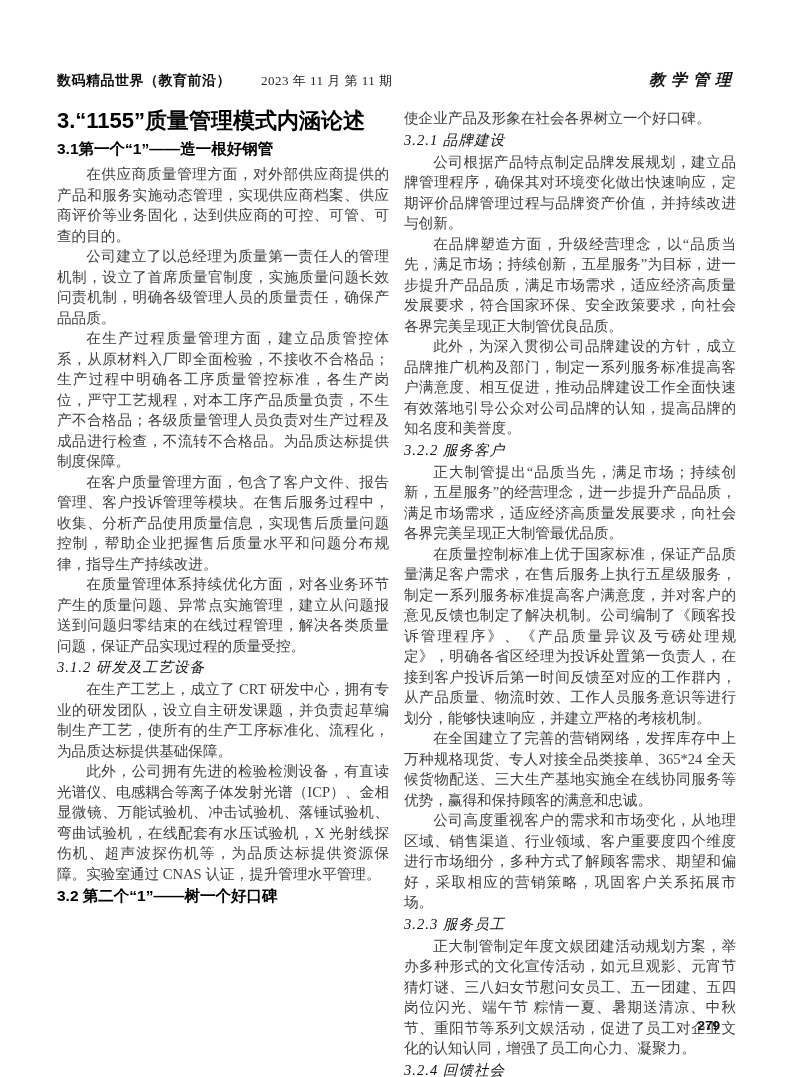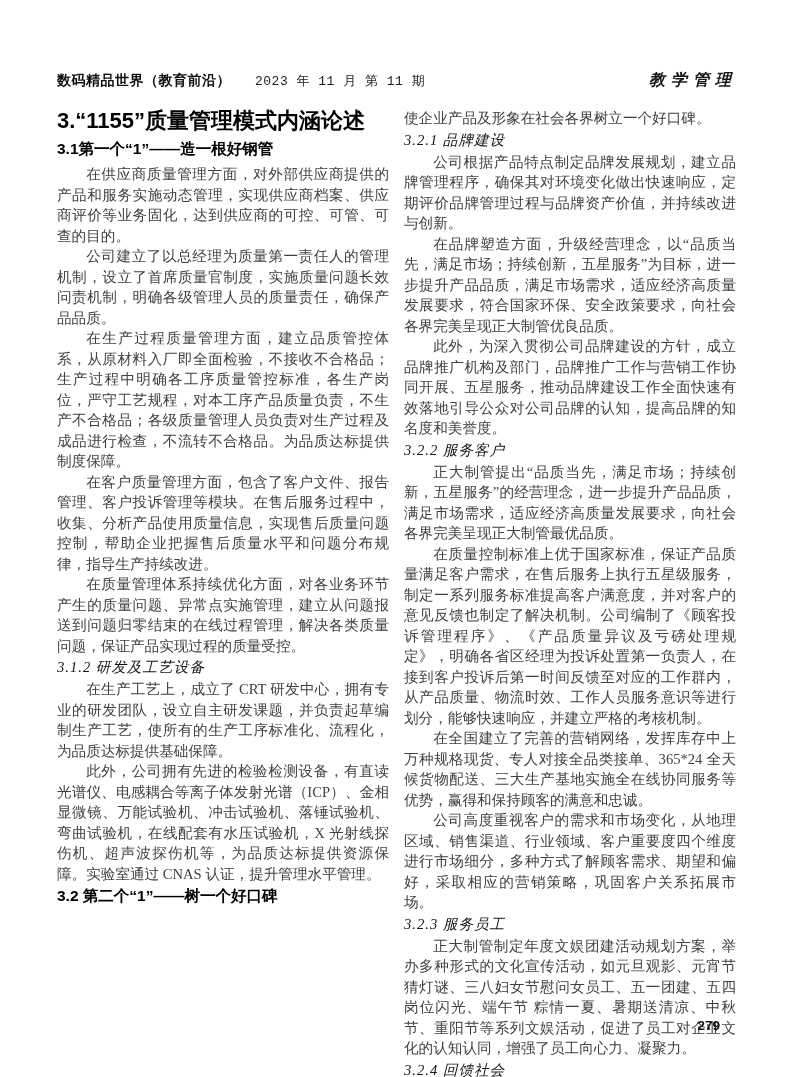--- a/index.html
+++ b/index.html
@@ -5,27 +5,27 @@
   html,body{margin:0;padding:0;}
   body{
     width:794px;height:1077px;
     background:#ffffff;
     position:relative;overflow:hidden;
     font-family:"Liberation Serif","DejaVu Serif",serif;
     color:#1c1c1c;
   }
   .page{padding:34px 57px 0 57px;box-sizing:border-box;}
   .header{display:flex;justify-content:space-between;align-items:baseline;}
-  .header-left{display:flex;align-items:center;gap:24px;margin-top:38px;}
+  .header-left{display:flex;align-items:center;gap:30px;margin-top:38px;}
   .journal{
     font-family:"Liberation Sans","DejaVu Sans",sans-serif;
     font-weight:700;font-size:14px;color:#101010;letter-spacing:.5px;
   }
   .issue{
-    font-family:Liberation Mono, monospace;
+    font-family:Liberation Serif, serif;
     font-size:13px;color:#1e1e1e;letter-spacing:.5px;
   }
   .column-label{
     font-family:"Liberation Serif","DejaVu Serif",serif;
     font-style:italic;font-weight:700;font-size:16px;
     letter-spacing:6px;color:#161616;
   }
   .columns{display:flex;gap:15px;margin-top:17px;}
   .col{width:332px;}
   h1.sec{
@@ -83,21 +83,21 @@
       <p class="body">此外，公司拥有先进的检验检测设备，有直读光谱仪、电感耦合等离子体发射光谱（ICP）、金相显微镜、万能试验机、冲击试验机、落锤试验机、弯曲试验机，在线配套有水压试验机，X 光射线探伤机、超声波探伤机等，为品质达标提供资源保障。实验室通过 CNAS 认证，提升管理水平管理。</p>
       <h2 class="subsec">3.2 第二个“1”——树一个好口碑</h2>
 
     </section>
 
     <section class="col">
       <p class="body noindent">使企业产品及形象在社会各界树立一个好口碑。</p>
       <h3 class="kai">3.2.1 品牌建设</h3>
       <p class="body">公司根据产品特点制定品牌发展规划，建立品牌管理程序，确保其对环境变化做出快速响应，定期评价品牌管理过程与品牌资产价值，并持续改进与创新。</p>
       <p class="body">在品牌塑造方面，升级经营理念，以“品质当先，满足市场；持续创新，五星服务”为目标，进一步提升产品品质，满足市场需求，适应经济高质量发展要求，符合国家环保、安全政策要求，向社会各界完美呈现正大制管优良品质。</p>
-      <p class="body">此外，为深入贯彻公司品牌建设的方针，成立品牌推广机构及部门，品牌推广工作与营销工作协同开展、五星服务，推动品牌建设工作全面快速有效落地引导公众对公司品牌的认知，提高品牌的知名度和美誉度。</p>
+      <p class="body">此外，为深入贯彻公司品牌建设的方针，成立品牌推广机构及部门，制定一系列服务标准提高客户满意度、相互促进，推动品牌建设工作全面快速有效落地引导公众对公司品牌的认知，提高品牌的知名度和美誉度。</p>
       <h3 class="kai">3.2.2 服务客户</h3>
       <p class="body">正大制管提出“品质当先，满足市场；持续创新，五星服务”的经营理念，进一步提升产品品质，满足市场需求，适应经济高质量发展要求，向社会各界完美呈现正大制管最优品质。</p>
       <p class="body">在质量控制标准上优于国家标准，保证产品质量满足客户需求，在售后服务上执行五星级服务，制定一系列服务标准提高客户满意度，并对客户的意见反馈也制定了解决机制。公司编制了《顾客投诉管理程序》、《产品质量异议及亏磅处理规定》，明确各省区经理为投诉处置第一负责人，在接到客户投诉后第一时间反馈至对应的工作群内，从产品质量、物流时效、工作人员服务意识等进行划分，能够快速响应，并建立严格的考核机制。</p>
       <p class="body">在全国建立了完善的营销网络，发挥库存中上万种规格现货、专人对接全品类接单、365*24 全天候货物配送、三大生产基地实施全在线协同服务等优势，赢得和保持顾客的满意和忠诚。</p>
       <p class="body">公司高度重视客户的需求和市场变化，从地理区域、销售渠道、行业领域、客户重要度四个维度进行市场细分，多种方式了解顾客需求、期望和偏好，采取相应的营销策略，巩固客户关系拓展市场。</p>
       <h3 class="kai">3.2.3 服务员工</h3>
       <p class="body">正大制管制定年度文娱团建活动规划方案，举办多种形式的文化宣传活动，如元旦观影、元宵节猜灯谜、三八妇女节慰问女员工、五一团建、五四岗位闪光、端午节 粽情一夏、暑期送清凉、中秋节、重阳节等系列文娱活动，促进了员工对企业文化的认知认同，增强了员工向心力、凝聚力。</p>
       <h3 class="kai">3.2.4 回馈社会</h3>
       <p class="body">正大制管积极支持公益事业，在“爱国拥军”“梅花盛开”助学、残疾人就业安置、乡村振兴等领域积</p>
     </section>

